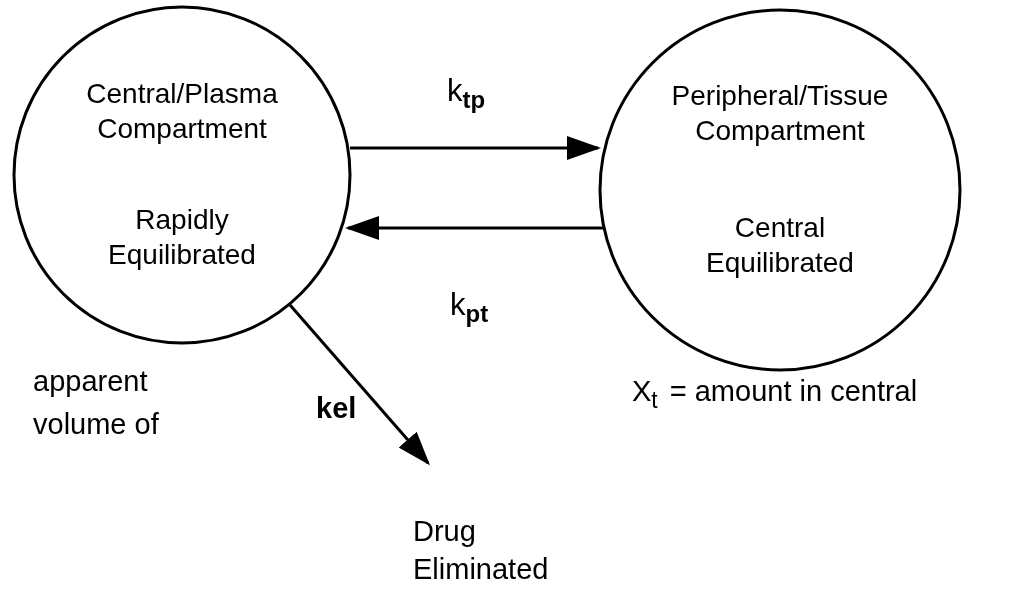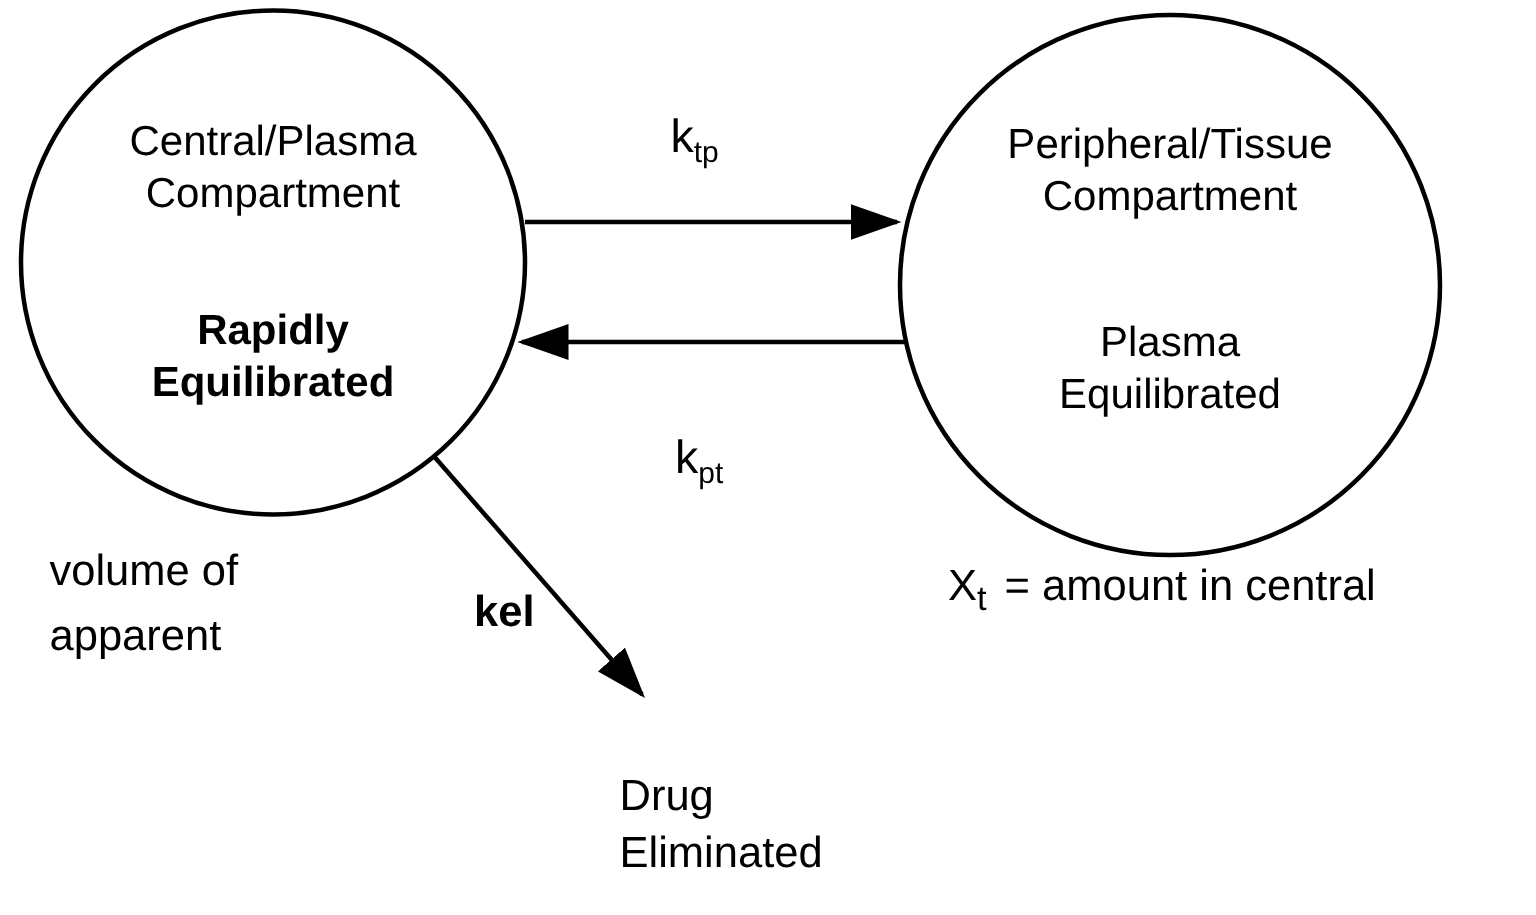--- a/index.html
+++ b/index.html
@@ -10,21 +10,21 @@
     color: #000000;
     font-family: "Liberation Sans", "DejaVu Sans", sans-serif;
     position: relative;
     overflow: hidden;
   }
   .stage { position: absolute; top: 0; left: 0; width: 996px; height: 610px; }
   .lines { position: absolute; top: 0; left: 0; }
   .txt { position: absolute; white-space: nowrap; }
   .circle-text { text-align: center; font-size: 28px; line-height: 35px; }
   .rate { font-size: 31px; }
-  .rate sub { font-size: 20px; line-height: 0; }
+  .rate sub { font-size: 24px; line-height: 0; font-weight: bold; }
   .kel { font-size: 29px; }
   .elim { font-size: 29px; line-height: 38px; margin-top: 17px; }
   .note { font-size: 29px; line-height: 43px; }
   .note sup { font-size: 22px; line-height: 0; }
   .note sub { font-size: 23px; line-height: 0; }
   .sp { display: inline-block; width: 12px; }
 </style>
 </head>
 <body>
 
@@ -40,51 +40,51 @@
     <circle cx="780" cy="190" r="180" fill="none" stroke="#000000" stroke-width="3"></circle>
     <line x1="350" y1="148" x2="598" y2="148" stroke="#000000" stroke-width="3" marker-end="url(#arrowhead)"></line>
     <line x1="604" y1="228" x2="348" y2="228" stroke="#000000" stroke-width="3" marker-end="url(#arrowhead)"></line>
     <line x1="290" y1="305" x2="428" y2="463" stroke="#000000" stroke-width="3" marker-end="url(#arrowhead)"></line>
   </svg>
 
   <div class="txt circle-text" style="left:12px; top:76px; width:340px;">
     <div>Central/Plasma</div>
     <div>Compartment</div>
   </div>
-  <div class="txt circle-text" style="left:12px; top:202px; width:340px;font-weight:bold;">
+  <div class="txt circle-text" style="left:12px; top:202px; width:340px;">
     <div>Rapidly</div>
     <div>Equilibrated</div>
   </div>
 
   <div class="txt circle-text" style="left:600px; top:78px; width:360px;">
     <div>Peripheral/Tissue</div>
     <div>Compartment</div>
   </div>
   <div class="txt circle-text" style="left:600px; top:210px; width:360px;">
-    <div>Plasma</div>
+    <div>Central</div>
     <div>Equilibrated</div>
   </div>
 
   <div class="txt rate" style="left:447px; top:73px;">
     <span>k</span><sub>tp</sub>
   </div>
 
   <div class="txt rate" style="left:450px; top:240px;margin-top:47px;">
     <span>k</span><sub>pt</sub>
   </div>
 
   <div class="txt kel" style="left:316px; top:392px;font-weight:bold;">kel</div>
 
   <div class="txt elim" style="left:413px; top:495px;">
     <div>Drug</div>
     <div>Eliminated</div>
   </div>
 
   <div class="txt note" style="left:33px; top:360px;">
+    <div>apparent</div>
     <div>volume of</div>
-    <div>apparent</div>
   </div>
 
   <div class="txt note" style="left:632px; top:370px;">
     <span>X</span><sub>t</sub><span class="sp"></span><span>=  amount in central</span>
   </div>
 
 </div>
 
 </body></html>

